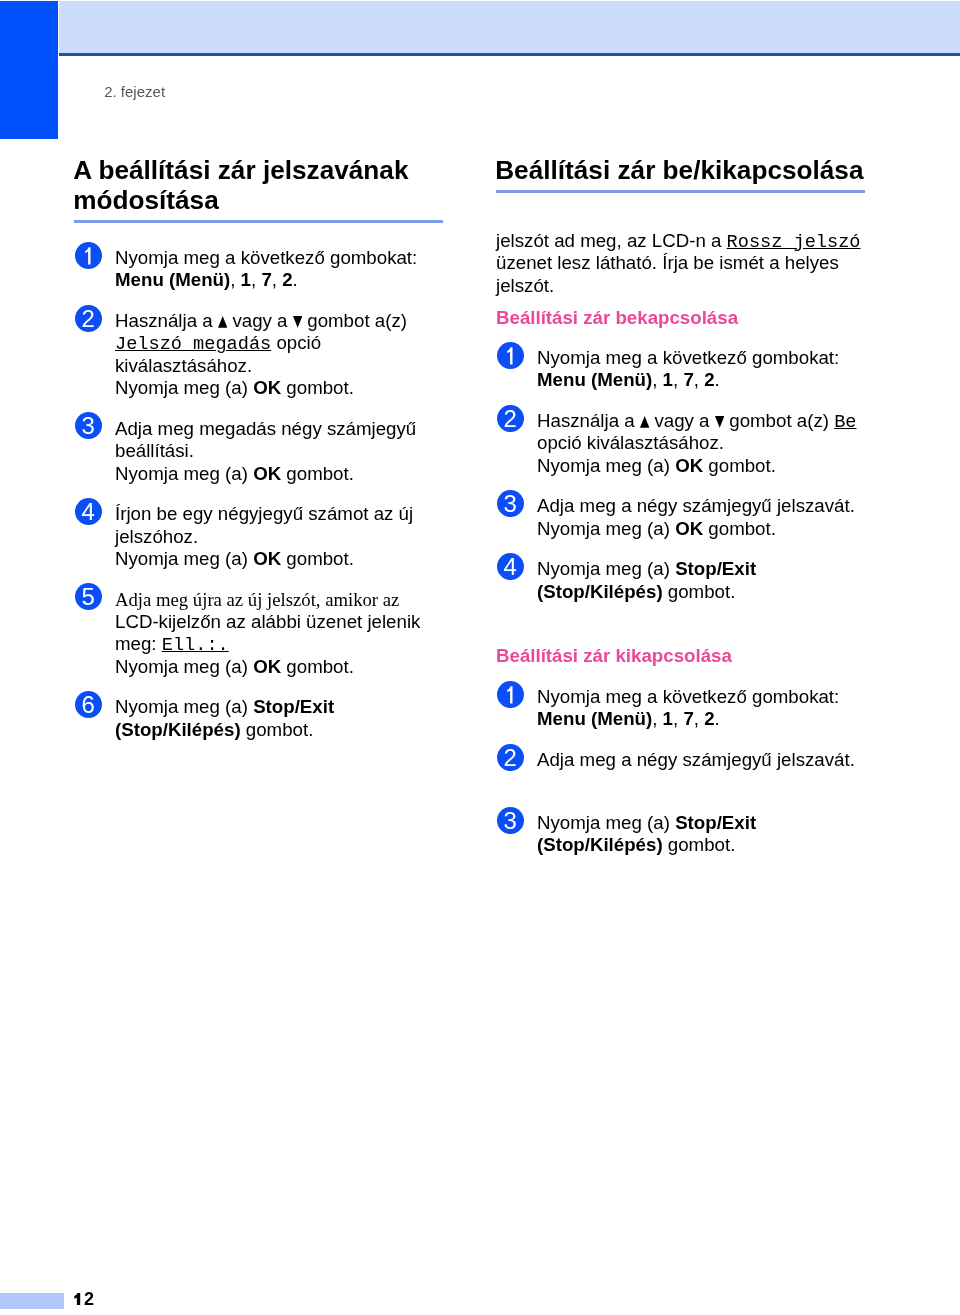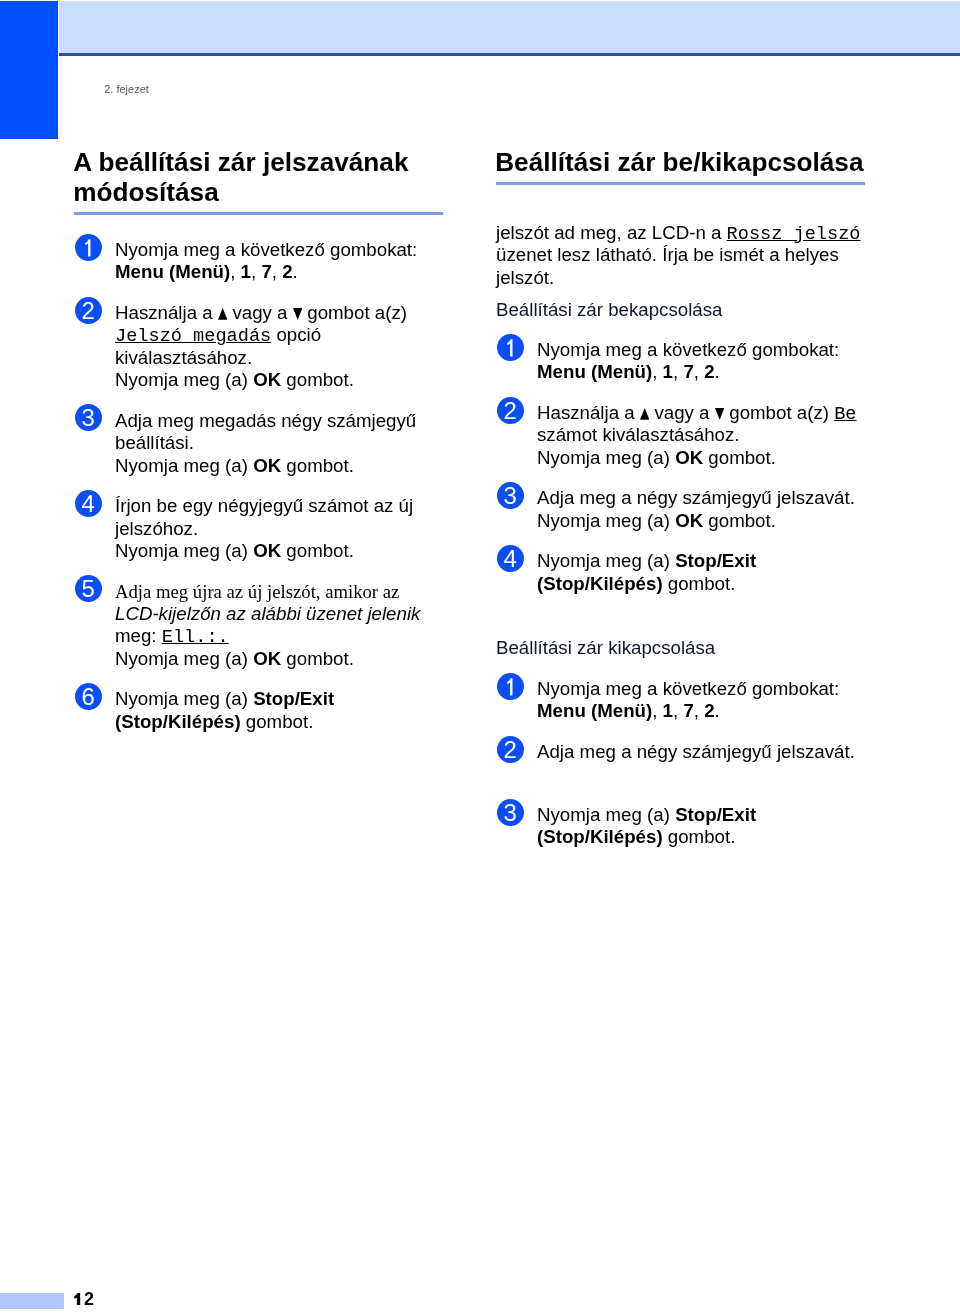--- a/index.html
+++ b/index.html
@@ -6,33 +6,33 @@
   html,body{margin:0;padding:0;background:#ffffff;}
   body{width:960px;height:1315px;position:relative;overflow:hidden;
        font-family:"Liberation Sans",sans-serif;color:#000;}
   .page{position:absolute;left:0;top:0;width:960px;height:1315px;}
 
   
   #header-band{position:absolute;left:59px;top:1px;width:901px;height:52px;background:#cbdcfd;}
   #header-rule{position:absolute;left:59px;top:53px;width:901px;height:3px;background:#1f53a8;}
   #header-tab{position:absolute;left:0;top:1px;width:57.5px;height:137.5px;background:#0050fc;}
 
-  #chapter-label{position:absolute;left:104.2px;top:83.9px;font-size:11px;line-height:1;color:#58585a;}
+  #chapter-label{position:absolute;left:104.2px;top:83.9px;font-size:15px;line-height:1;color:#58585a;}
 
   
-  .col{position:absolute;top:0;width:370px;height:1044px;}
+  .col{position:absolute;top:8px;width:370px;height:1044px;}
   #col-left{left:74px;}
   #col-right{left:496px;}
 
   .h1{position:absolute;left:-0.8px;font-size:26.2px;font-weight:bold;line-height:1;
       letter-spacing:0px;color:#000;white-space:nowrap;}
   .rule{position:absolute;left:0;height:3.4px;background:#7b9ce8;}
 
-  .h2{position:absolute;left:0;font-size:18.7px;font-weight:normal;line-height:1;
-      color:#0f172a;white-space:nowrap;}
+  .h2{position:absolute;left:0;font-size:18.7px;font-weight:bold;line-height:1;
+      color:#ec4899;white-space:nowrap;}
 
   .ln{position:absolute;font-size:18.7px;line-height:1;color:#000;white-space:pre;}
   .mono{font-family:"Liberation Mono",monospace;font-size:18.6px;line-height:1;letter-spacing:0px;text-decoration:underline;}
   .arrow{display:inline-block;width:9.4px;height:11.8px;vertical-align:baseline;
          position:relative;top:0.9px;}
   .arrow svg{display:block;}
 
   .bullet{position:absolute;width:27px;height:27px;border-radius:50%;
           background:#0c4ef5;color:#ffffff;font-size:24px;font-weight:400;
           text-align:center;line-height:27.9px;font-family:"Liberation Sans",sans-serif;}
@@ -75,21 +75,21 @@
       <div class="bullet" style="left: 0.8px; top: 404.4px;">3</div>
       <div class="ln" style="left: 41px; top: 411.8px;"><span>Adja meg megadás négy számjegyű</span></div>
       <div class="ln" style="left: 41px; top: 434.2px;"><span>beállítási.</span></div>
       <div class="ln" style="left: 41px; top: 456.6px;"><span>Nyomja meg (a) </span><span style="font-weight: bold;">OK</span><span> gombot.</span></div>
       <div class="bullet" style="left: 0.8px; top: 489.8px;">4</div>
       <div class="ln" style="left: 41px; top: 497.2px;"><span>Írjon be egy négyjegyű számot az új</span></div>
       <div class="ln" style="left: 41px; top: 519.6px;"><span>jelszóhoz.</span></div>
       <div class="ln" style="left: 41px; top: 542px;"><span>Nyomja meg (a) </span><span style="font-weight: bold;">OK</span><span> gombot.</span></div>
       <div class="bullet" style="left: 0.8px; top: 575.2px;">5</div>
       <div class="ln" style="left: 41px; top: 582.6px; font-family: Liberation Serif, serif;"><span>Adja meg újra az új jelszót, amikor az</span></div>
-      <div class="ln" style="left: 41px; top: 605px; font-style: italic;"><span>LCD-kijelzőn az alábbi üzenet jelenik</span></div>
+      <div class="ln" style="left: 41px; top: 605px;"><span>LCD-kijelzőn az alábbi üzenet jelenik</span></div>
       <div class="ln" style="left: 41px; top: 627.4px;"><span>meg: </span><span class="mono">Ell.:.</span></div>
       <div class="ln" style="left: 41px; top: 649.8px;"><span>Nyomja meg (a) </span><span style="font-weight: bold;">OK</span><span> gombot.</span></div>
       <div class="bullet" style="left: 0.8px; top: 683px;">6</div>
       <div class="ln" style="left: 41px; top: 690.4px;"><span>Nyomja meg (a) </span><span style="font-weight: bold;">Stop/Exit</span></div>
       <div class="ln" style="left: 41px; top: 712.8px;"><span style="font-weight: bold;">(Stop/Kilépés)</span><span> gombot.</span></div>
     </div>
   <div class="col" id="col-right">
       <div class="h1" style="top: 149px;">Beállítási zár be/kikapcsolása</div>
       <div class="rule" style="top: 182.1px; width: 368.5px;"></div>
       <div class="ln" style="left: 0px; top: 223.5px;"><span>jelszót ad meg, az LCD-n a </span><span class="mono">Rossz jelszó</span></div>
@@ -102,21 +102,21 @@
         </svg>
       </div>
       <div class="ln" style="left: 41px; top: 341px;"><span>Nyomja meg a következő gombokat:</span></div>
       <div class="ln" style="left: 41px; top: 363.4px;"><span style="font-weight: bold;">Menu (Menü)</span><span>, </span><span style="font-weight: bold;">1</span><span>, </span><span style="font-weight: bold;">7</span><span>, </span><span style="font-weight: bold;">2</span><span>.</span></div>
       <div class="bullet" style="left: 0.8px; top: 396.6px;">2</div>
       <div class="ln" style="left: 41px; top: 404px;"><span>Használja a </span><span class="arrow"><svg width="9.4" height="11.8" viewBox="0 0 9.4 11.8" aria-hidden="true">
             <path d="M4.7 0 L9.4 11.8 L0 11.8 Z" fill="#000"></path>
           </svg></span><span> vagy a </span><span class="arrow"><svg width="9.4" height="11.8" viewBox="0 0 9.4 11.8" aria-hidden="true">
             <path d="M4.7 11.8 L0 0 L9.4 0 Z" fill="#000"></path>
           </svg></span><span> gombot a(z) </span><span class="mono">Be</span></div>
-      <div class="ln" style="left: 41px; top: 426.4px;"><span>számot kiválasztásához.</span></div>
+      <div class="ln" style="left: 41px; top: 426.4px;"><span>opció kiválasztásához.</span></div>
       <div class="ln" style="left: 41px; top: 448.8px;"><span>Nyomja meg (a) </span><span style="font-weight: bold;">OK</span><span> gombot.</span></div>
       <div class="bullet" style="left: 0.8px; top: 482px;">3</div>
       <div class="ln" style="left: 41px; top: 489.4px;"><span>Adja meg a négy számjegyű jelszavát.</span></div>
       <div class="ln" style="left: 41px; top: 511.8px;"><span>Nyomja meg (a) </span><span style="font-weight: bold;">OK</span><span> gombot.</span></div>
       <div class="bullet" style="left: 0.8px; top: 545px;">4</div>
       <div class="ln" style="left: 41px; top: 552.4px;"><span>Nyomja meg (a) </span><span style="font-weight: bold;">Stop/Exit</span></div>
       <div class="ln" style="left: 41px; top: 574.8px;"><span style="font-weight: bold;">(Stop/Kilépés)</span><span> gombot.</span></div>
       <div class="h2" style="top: 639px;">Beállítási zár kikapcsolása</div>
       <div class="bullet" style="left: 0.8px; top: 672.6px;">
         <svg width="27" height="27" viewBox="0 0 27 27" aria-hidden="true">

